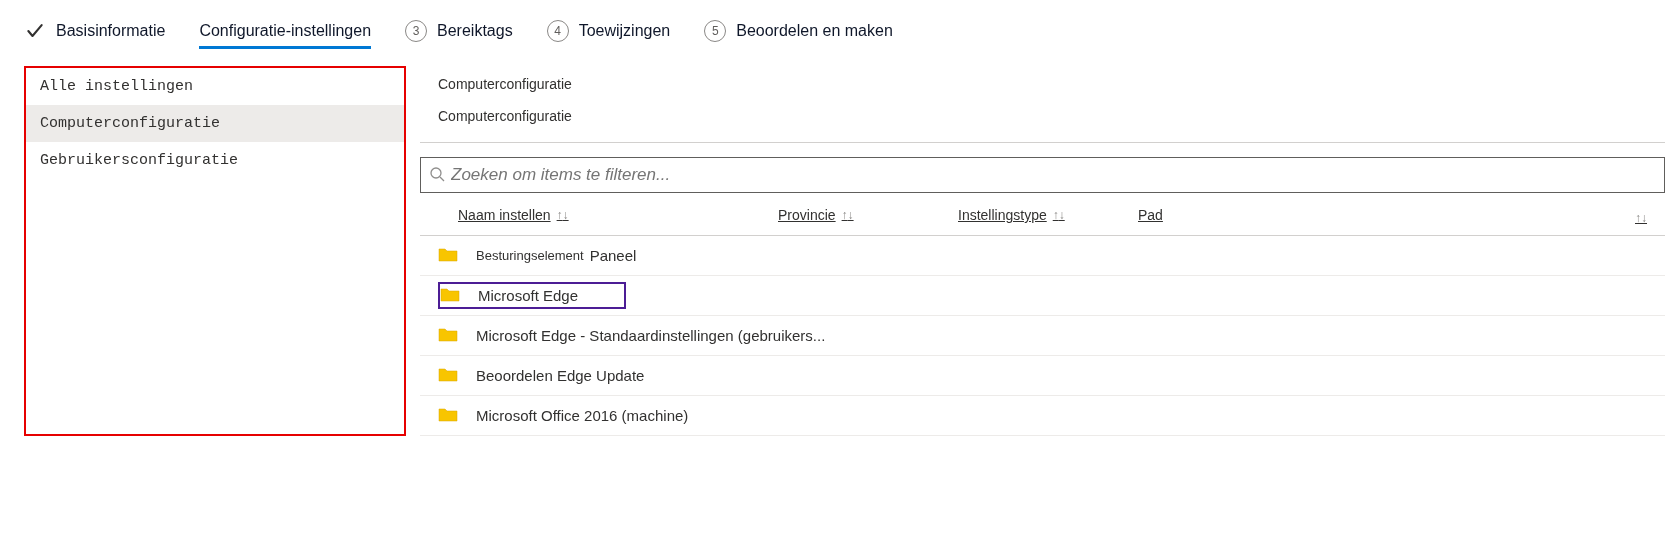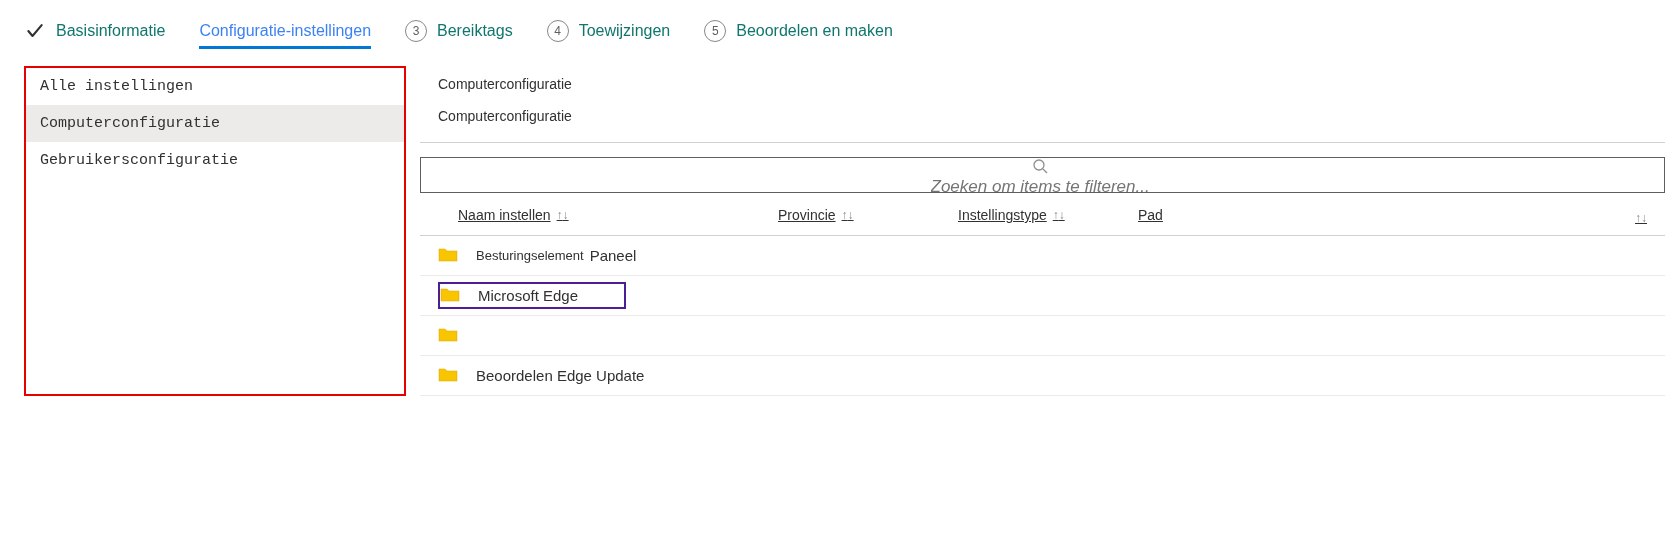--- a/index.html
+++ b/index.html
@@ -9,43 +9,43 @@
     .wizard { display: flex; align-items: center; gap: 34px; padding: 20px 24px 8px 24px; }
     .step { display: flex; align-items: center; gap: 10px; cursor: pointer; }
     .step-circle {
       width: 22px; height: 22px; border-radius: 50%;
       border: 1px solid #8a8886;
       display: flex; align-items: center; justify-content: center;
       font-size: 12px; color: #605e5c; background: #fff;
     }
     .step-check { width: 22px; height: 22px; display: flex; align-items: center; justify-content: center; }
     .step-check svg { width: 20px; height: 20px; }
-    .step-label { font-size: 16px; color: #0f766e; }
-    .step-active .step-label { color: #3b82f6; }
+    .step-label { font-size: 16px; color: #0f172a; }
+    .step-active .step-label { color: #0f172a; }
     .underline-active { border-bottom: 3px solid #0078d4; padding-bottom: 6px; margin-bottom: -9px; }
 
     .content { display: flex; }
 
     
     .sidebar { width: 382px; margin-left: 24px; margin-top: 16px; border: 2px solid #e60000; }
     .side-item { padding: 10px 14px; font-size: 15px; cursor: pointer; font-family: Liberation Mono, monospace; }
     .side-item.selected { background: #edebe9; }
 
     
     .main { flex: 1; padding: 0 12px 0 14px; }
     .crumbs { padding: 18px 0 6px 18px; }
     .crumb-line { font-size: 14px; color: #323130; padding: 8px 0; }
 
     .divider { border-top: 1px solid #d2d0ce; margin-top: 4px; }
 
     .search-wrap { margin-top: 14px; }
     .search-box {
       display: flex; align-items: center;
       border: 1px solid #605e5c; height: 36px;
-      padding: 0 8px; width: 100%; flex-direction: column;
+      padding: 0 8px; width: 100%;
     }
     .search-box svg { width: 16px; height: 16px; margin-right: 6px; opacity: .7; }
     .search-input {
       border: none; outline: none; flex: 1;
       font-size: 17px; font-style: italic; color: #605e5c;
       background: transparent;
     }
 
     
     .thead { display: flex; align-items: center; padding: 14px 0 12px 38px; border-bottom: 1px solid #d2d0ce; }
@@ -179,27 +179,36 @@
           <span>Microsoft Edge</span>
         </span>
       </div>
 
       <div class="row">
         <span>
           <svg class="folder-icon" viewBox="0 0 20 16">
               <path d="M1 3 L7 3 L9 5 L19 5 L19 15 L1 15 Z" fill="#f8c500" stroke="#d9a400" stroke-width="0.5"></path>
             </svg>
         </span>
+        <span>Microsoft Edge -   Standaardinstellingen (gebruikers...</span>
       </div>
 
       <div class="row">
         <span>
           <svg class="folder-icon" viewBox="0 0 20 16">
               <path d="M1 3 L7 3 L9 5 L19 5 L19 15 L1 15 Z" fill="#f8c500" stroke="#d9a400" stroke-width="0.5"></path>
             </svg>
         </span>
         <span>Beoordelen Edge Update</span>
       </div>
 
+      <div class="row">
+        <span>
+          <svg class="folder-icon" viewBox="0 0 20 16">
+              <path d="M1 3 L7 3 L9 5 L19 5 L19 15 L1 15 Z" fill="#f8c500" stroke="#d9a400" stroke-width="0.5"></path>
+            </svg>
+        </span>
+        <span>Microsoft Office 2016 (machine)</span>
+      </div>
 
     </div>
   </div>
 </div>
 
 </body></html>

